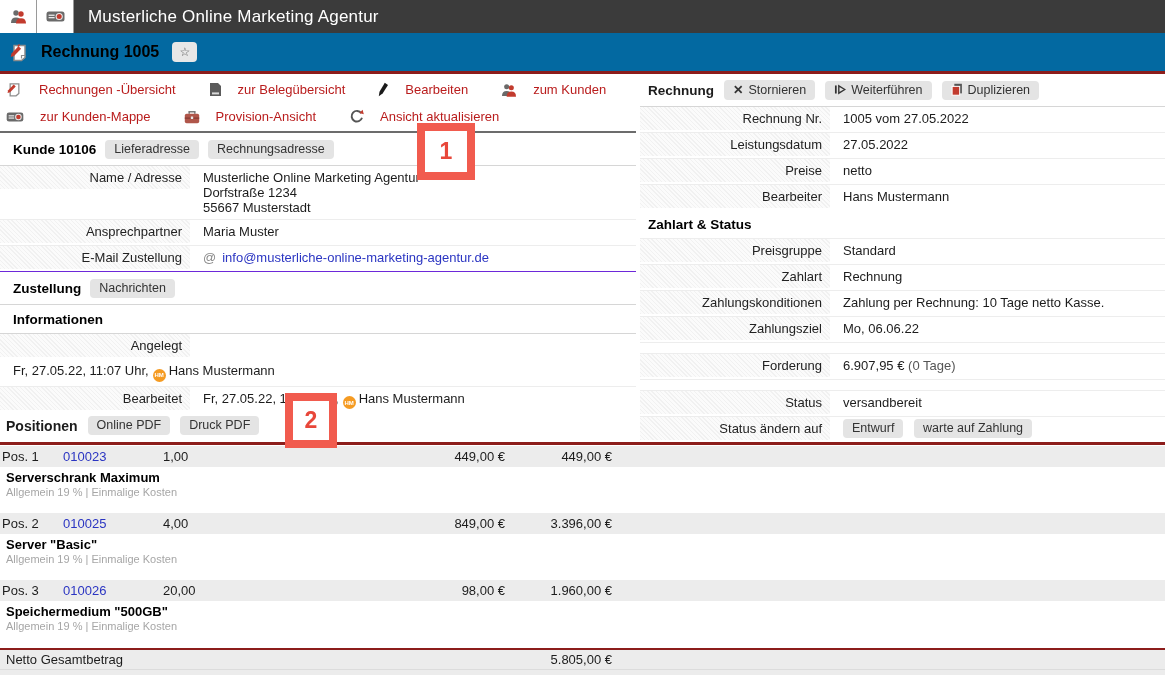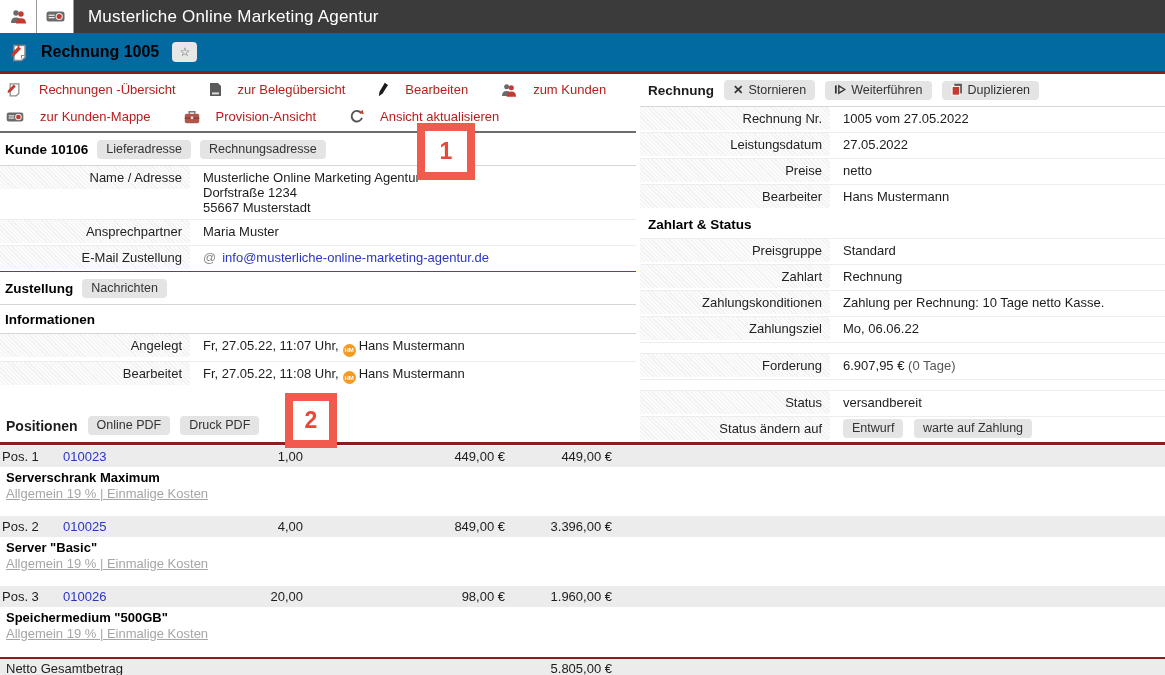--- a/index.html
+++ b/index.html
@@ -32,21 +32,21 @@
   
   .btn { background:#e4e4e4; border:none; border-radius:4px; padding:2px 9px 3px;
          font-size:12.5px; color:#333; cursor:pointer; display:inline-flex;
          align-items:center; gap:5px; font-family:inherit; white-space:nowrap; }
   .hatch { background-image:repeating-linear-gradient(45deg,#f1f1f1 0px,#f1f1f1 1px,#fbfbfb 1px,#fbfbfb 3px); }
   .frow { display:flex; align-items:flex-start; border-top:1px solid #ededed; }
   .frow .lbl { width:190px; flex:none; text-align:right; padding:4px 8px 4px 0;
                color:#222; border-bottom:2px solid #fff; }
   .frow .val { flex:1; padding:4px 0 4px 13px; color:#1c1c1c; }
   .sec-head { display:flex; align-items:center; gap:9px; font-weight:bold;
-              font-size:13.5px; color:#000; padding:7px 0 6px 5px;
+              font-size:13.5px; color:#000; padding:7px 0 6px 13px;
               border-bottom:1px solid #d6d6d6; }
   .link { color:#2b35c2; text-decoration:none; cursor:pointer; }
 
   
   .left-panel { position:absolute; left:0; top:76px; width:636px; }
   .toolbar-row { display:flex; align-items:center; gap:33px; padding:5px 0 5px 6px; height:27px; }
   .titem { display:flex; align-items:center; gap:16px; cursor:pointer; color:#b91c1c; }
   .toolbar-sep { height:2px; background:#6c6c6c; margin-top:1px; }
 
   .avatar { display:inline-flex; width:13px; height:13px; border-radius:50%;
@@ -65,25 +65,25 @@
 
   
   .positions { position:absolute; left:0; top:410px; width:1165px; }
   .pos-head { display:flex; align-items:center; gap:10px; padding:6px 0 7px 6px; }
   .pos-head .pos-title { font-weight:bold; font-size:14px; }
   .pos-sep { height:3px; background:#8c1d1b; }
   .band { display:flex; align-items:center; height:21px; background:#ececec;
           font-size:13px; margin-top:1px; }
   .c-pos   { width:63px; padding-left:2px; flex:none; }
   .c-art   { width:100px; flex:none; }
-  .c-qty   { width:140px; text-align:right; flex:none; }
+  .c-qty   { width:140px; flex:none; }
   .c-price { width:202px; text-align:right; flex:none; }
   .c-total { width:107px; text-align:right; flex:none; }
   .item-name { font-weight:bold; padding:3px 0 0 6px; color:#000; }
-  .item-meta { font-size:13px; color:#a6a6a6; padding:1px 0 14px 6px;text-decoration:underline; }
+  .item-meta { font-size:11px; color:#a6a6a6; padding:1px 0 14px 6px; }
   .totals { background:#ececec; border-top:2px solid #8c1d1b; margin-top:2px; }
   .trow { position:relative; padding:2px 0 2px 6px; border-top:1px solid #dcdcdc; }
   .trow:first-child { border-top:none; }
   .t-val { position:absolute; right:553px; top:2px; }
   .t-small { font-size:10.5px; color:#8f8f8f; margin-left:4px; }
 
   
   .anno { position:absolute; background:#fff; border:8px solid #f15b4e; color:#e8473a;
           font-weight:bold; font-size:23px; display:flex; align-items:center;
           justify-content:center; z-index:50; }
@@ -242,21 +242,21 @@
   </div>
 
   <div class="sec-head" style="border-top:1px solid #6d28d9;">
     <span>Zustellung</span>
     <button class="btn">Nachrichten</button>
   </div>
 
   <div class="sec-head">
     <span>Informationen</span>
   </div>
-  <div class="frow" style="border-top:none;">
+  <div class="frow" style="border-top:none;flex-direction:column;">
     <div class="lbl hatch">Angelegt</div>
     <div class="val">
       <span>Fr, 27.05.22, 11:07 Uhr,</span><span class="avatar">HM</span><span>Hans Mustermann</span>
     </div>
   </div>
   <div class="frow">
     <div class="lbl hatch">Bearbeitet</div>
     <div class="val">
       <span>Fr, 27.05.22, 11:08 Uhr,</span><span class="avatar">HM</span><span>Hans Mustermann</span>
     </div>

